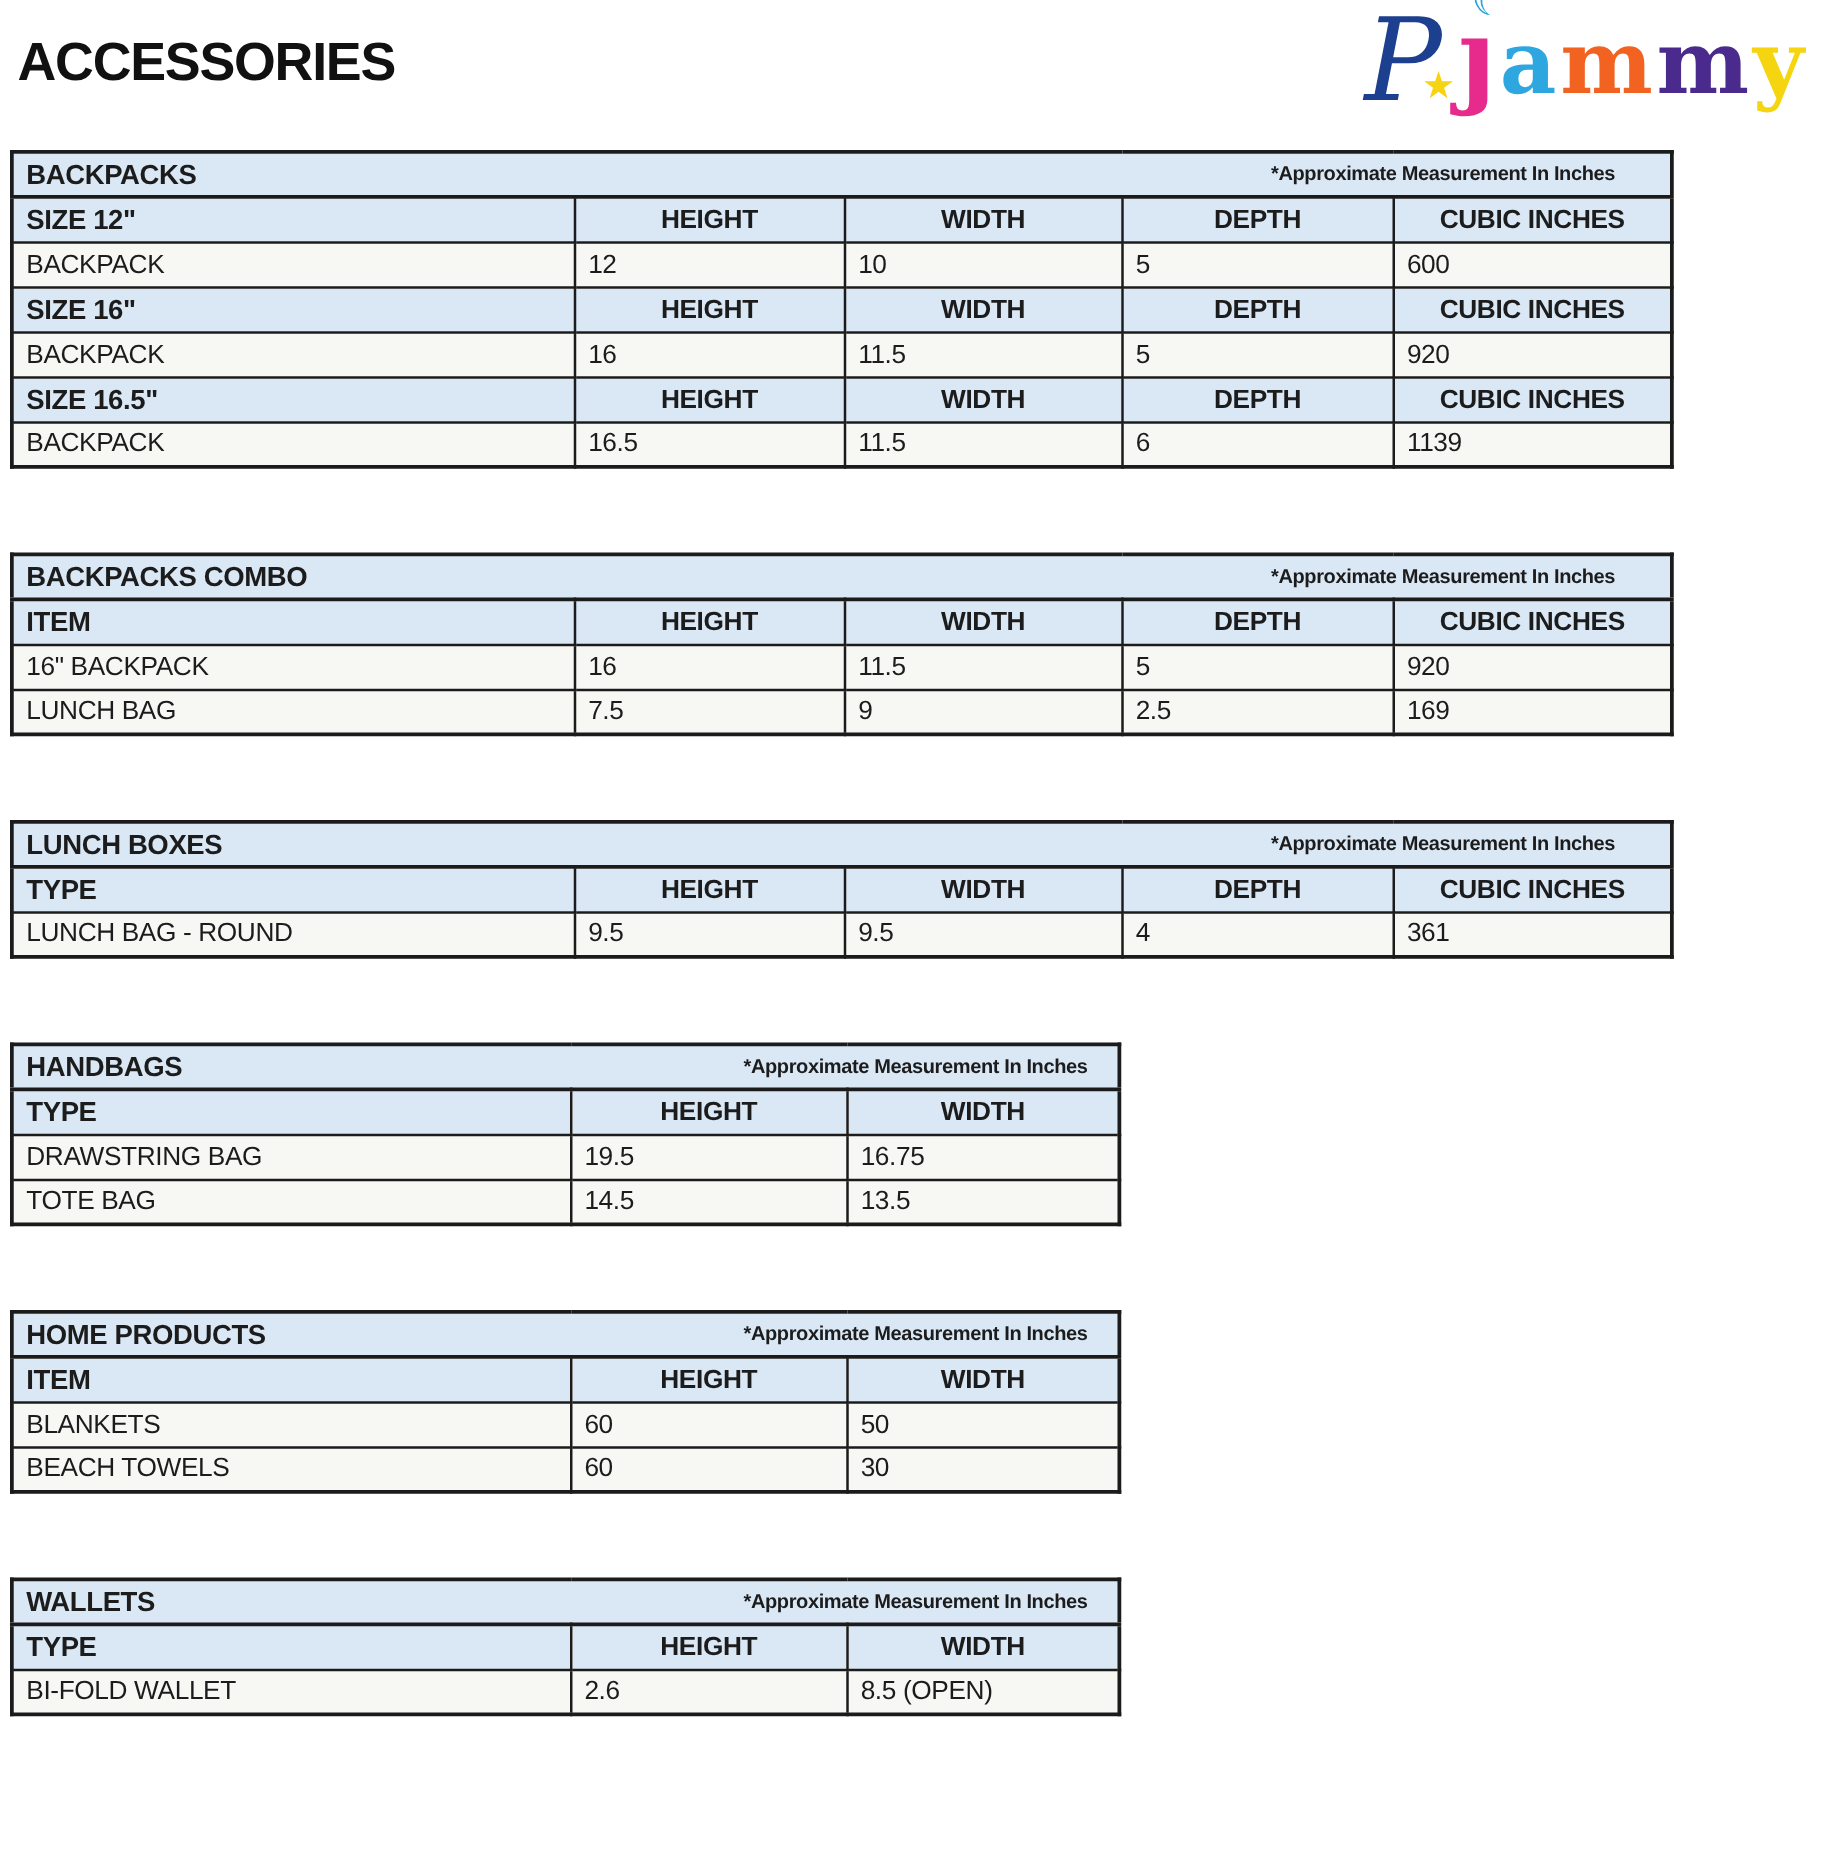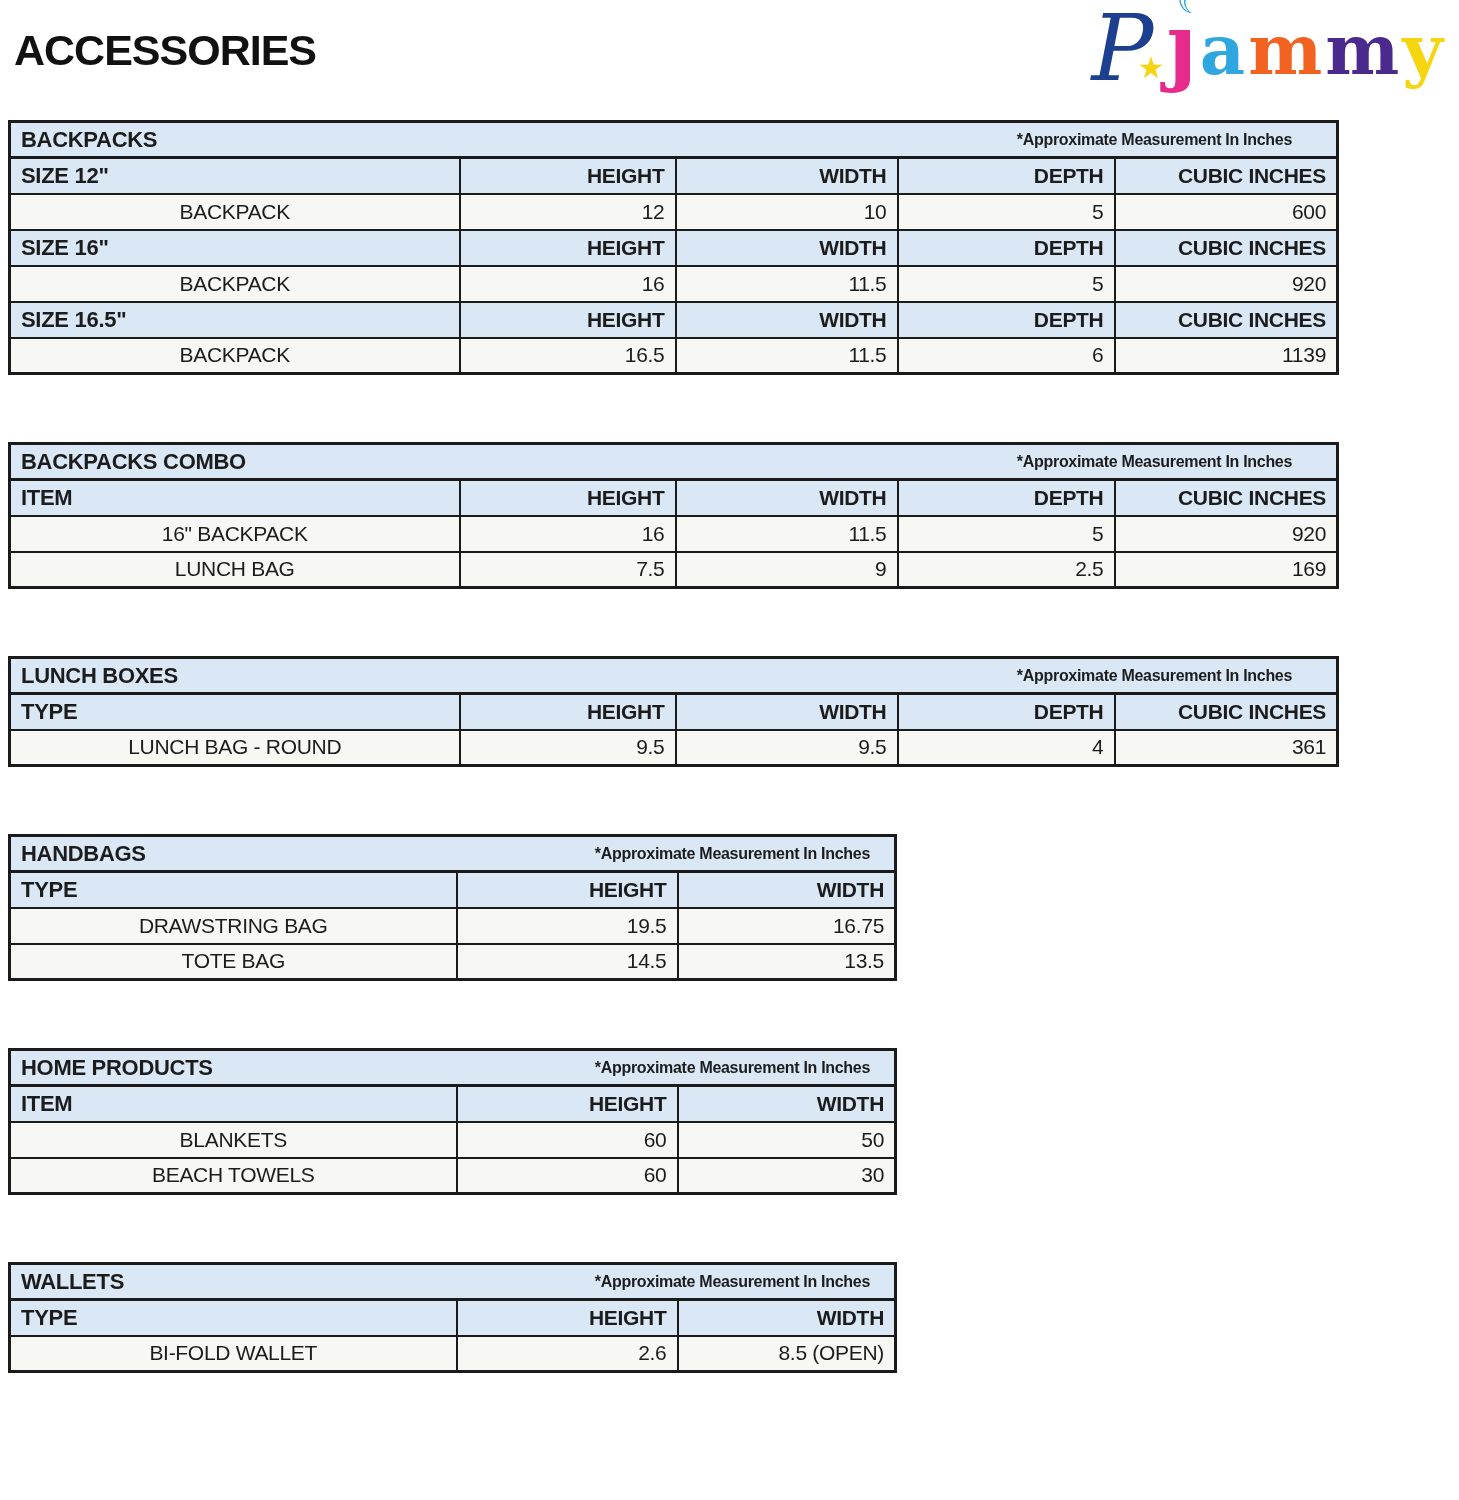--- a/index.html
+++ b/index.html
@@ -54,24 +54,24 @@
     border:2px solid var(--border);height:36px;padding:0 10px;
     font-size:21px;letter-spacing:-0.3px;color:var(--text);
     overflow:hidden;white-space:nowrap;box-sizing:border-box;
   }
   .title-row td{background:var(--hdr);border-bottom:3px solid var(--border);}
   .title-flex{display:flex;justify-content:space-between;align-items:center;width:100%;}
   .tbl-title{font-weight:700;font-size:22px;}
   .tbl-note{font-weight:700;font-size:16px;}
   .wide .tbl-note{padding-right:34px;}
   .narrow .tbl-note{padding-right:14px;}
-  .head-row td{background:var(--hdr);font-weight:700;text-align:right;}
+  .head-row td{background:var(--hdr);font-weight:700;text-align:center;}
   .head-row td.first{text-align:left;font-size:22px;}
-  .data-row td{background:var(--rowbg);text-align:right;}
-  .data-row td.first{text-align:center;}
+  .data-row td{background:var(--rowbg);text-align:left;}
+  .data-row td.first{text-align:left;}
 </style>
 </head>
 <body>
 
 <div class="page">
   <div class="top">
     <h1 class="page-title">ACCESSORIES</h1>
     <div class="logo" id="logo">
         <span class="logo-p" style="color: rgb(29, 63, 143);">P</span>
         <span class="logo-star" style="color: rgb(246, 212, 20);">★</span>

